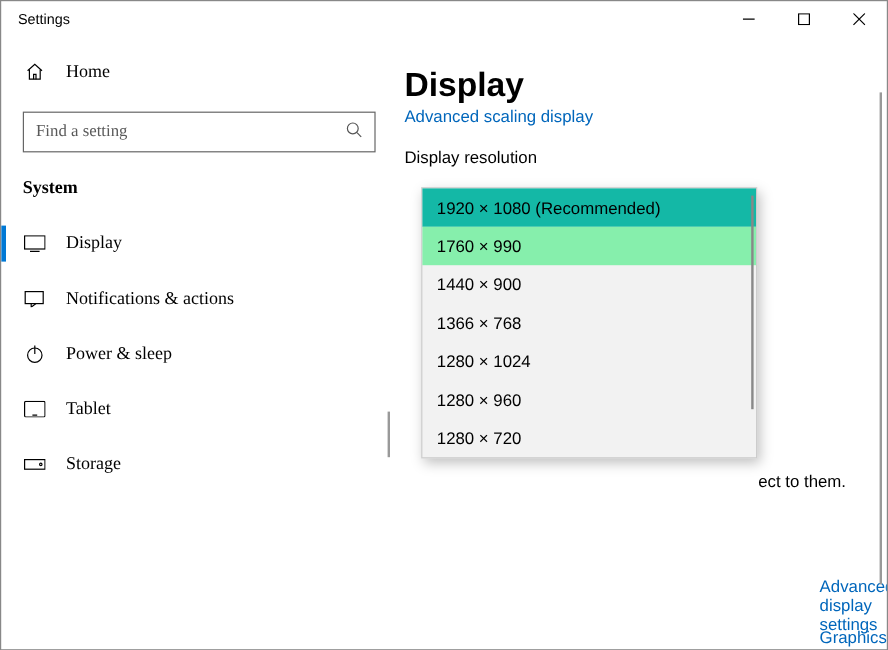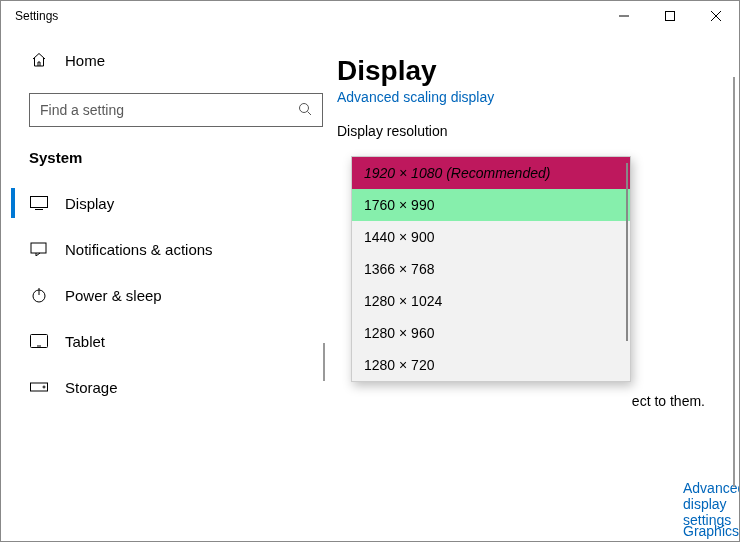--- a/index.html
+++ b/index.html
@@ -37,22 +37,23 @@
       align-items: center;
       justify-content: center;
       color: #000;
     }
     .content {
       display: flex;
       height: calc(100% - 32px);
     }
     .sidebar {
       width: 330px;
-      padding-left: 10px;
+      padding-left: 0;
       position: relative;
+      font-family: Liberation Serif, serif;
     }
     .home-row {
       display: flex;
       align-items: center;
       height: 42px;
       padding-left: 18px;
       gap: 16px;
       margin-top: 6px;
       font-size: 15px;
     }
@@ -154,21 +155,21 @@
       border: 1px solid #ccc;
       box-shadow: 2px 4px 10px rgba(0,0,0,0.25);
     }
     .dd-option {
       height: 32px;
       display: flex;
       align-items: center;
       padding-left: 12px;
       font-size: 14px;
     }
-    .dd-option.selected { background: #be185d; font-style: italic; }
+    .dd-option.selected { background: #14b8a6; }
     .dd-option.hover { background: #86efac; }
     .dd-scroll {
       position: absolute;
       right: 2px;
       top: 6px;
       bottom: 40px;
       width: 2px;
       background: #888;
     }
     .links-below {

